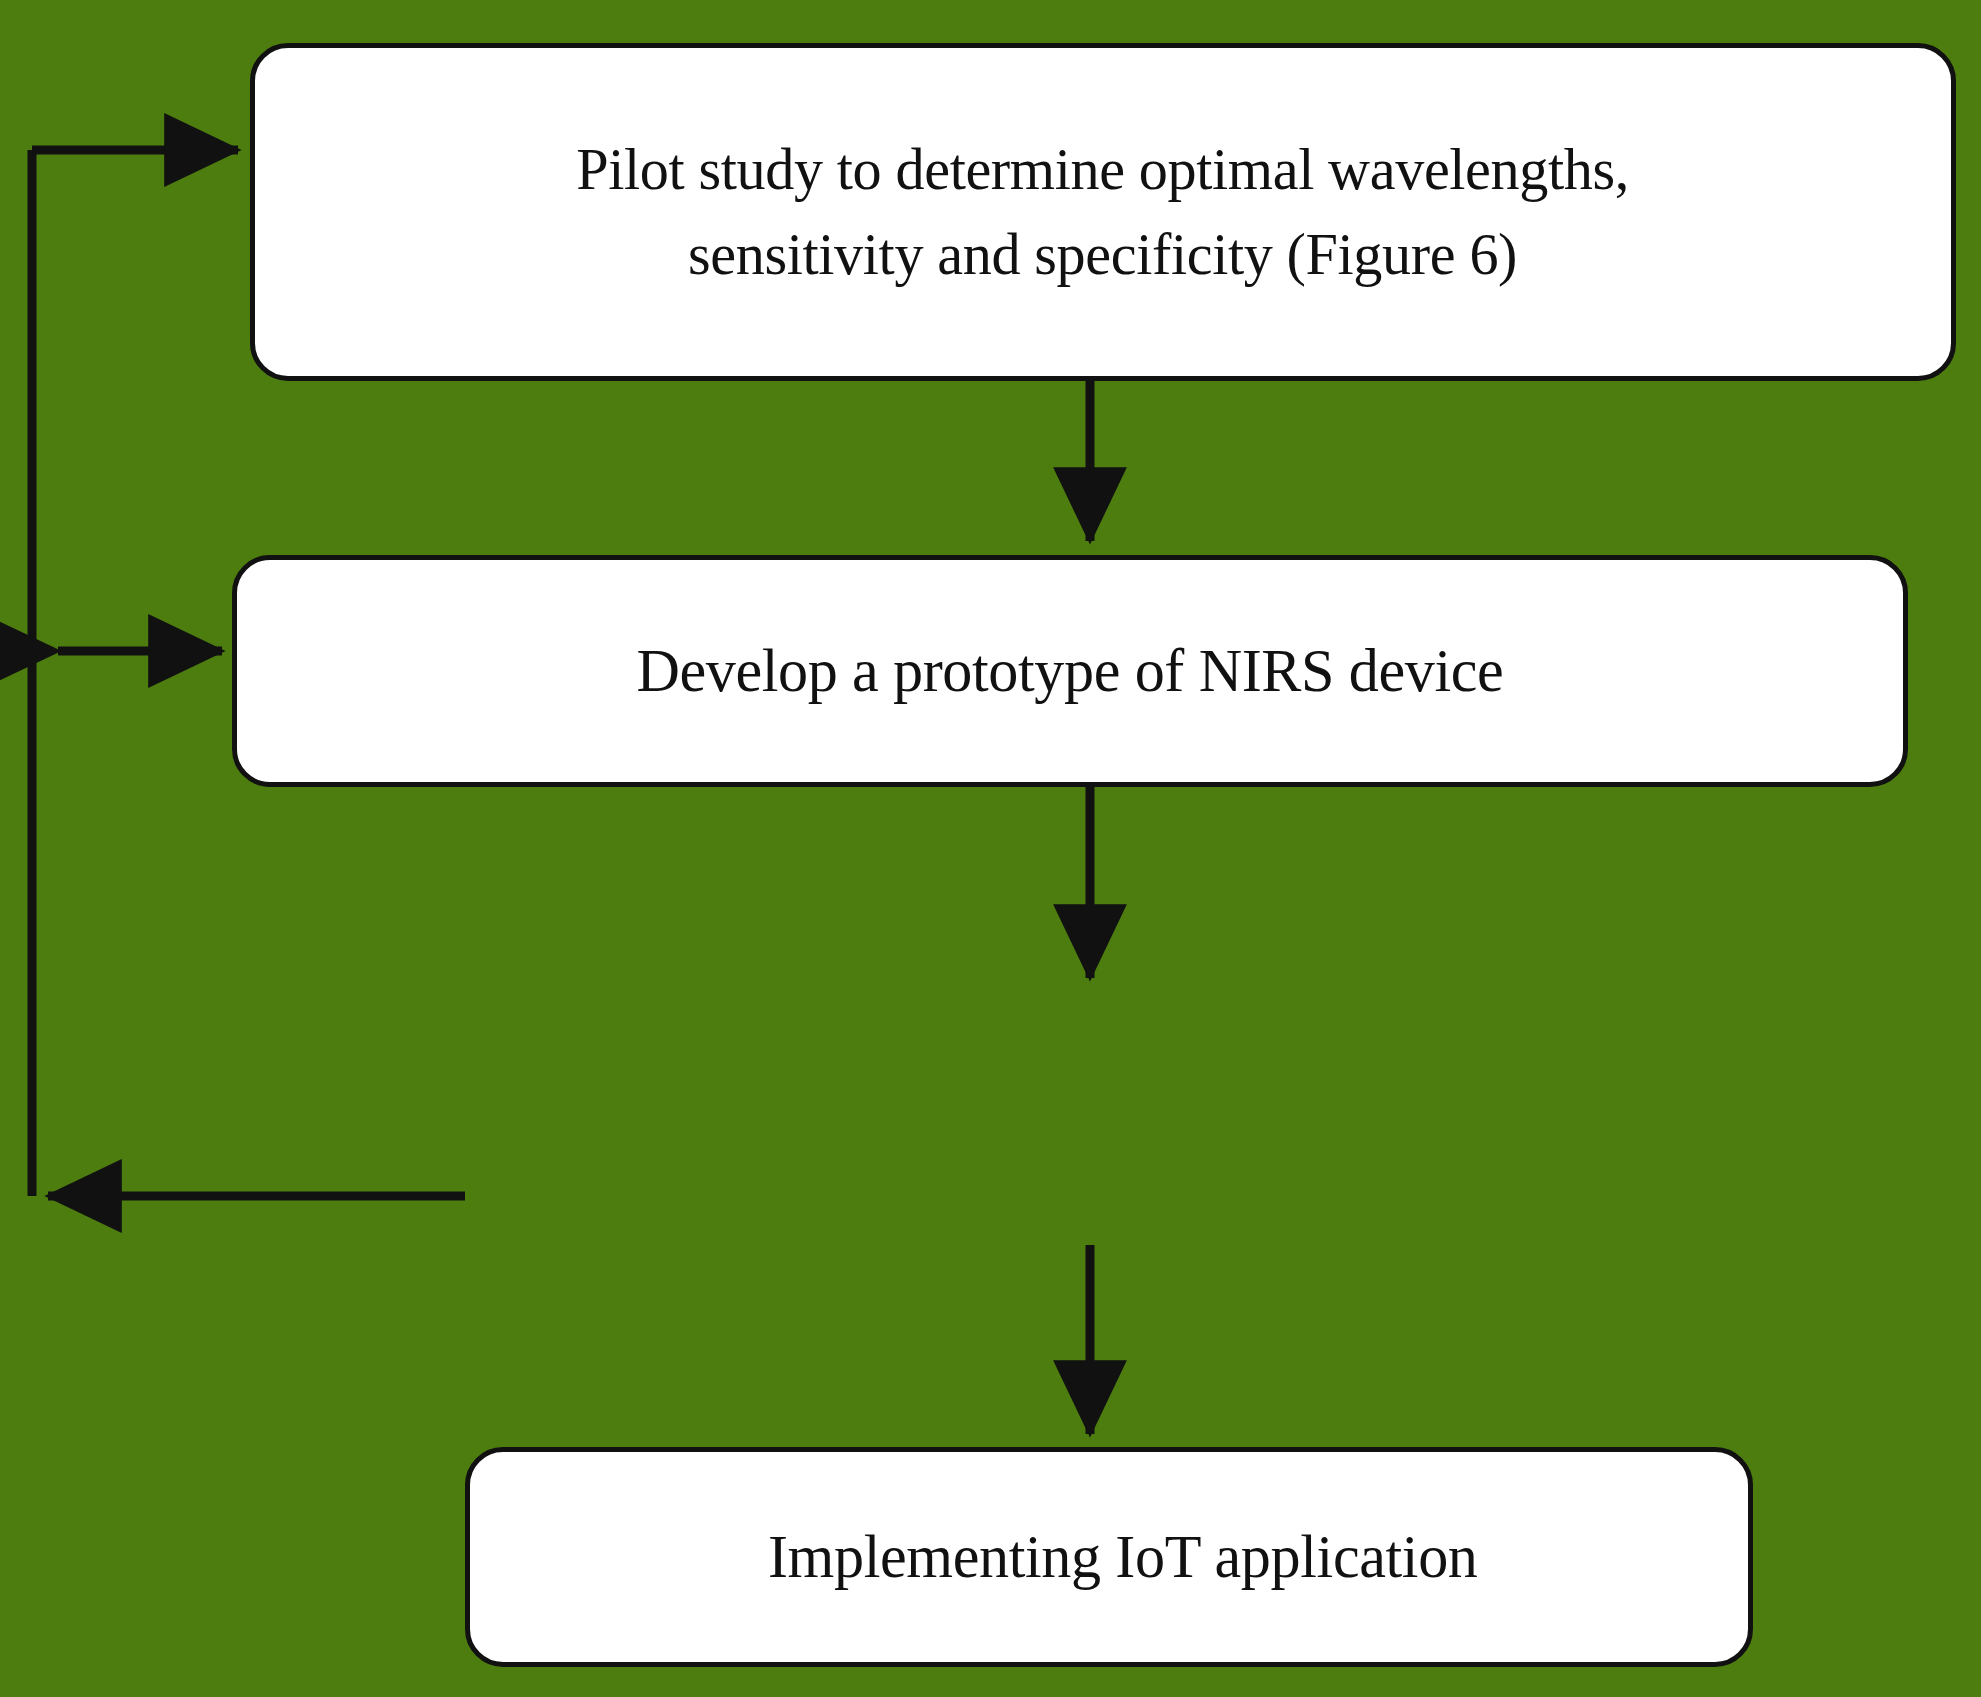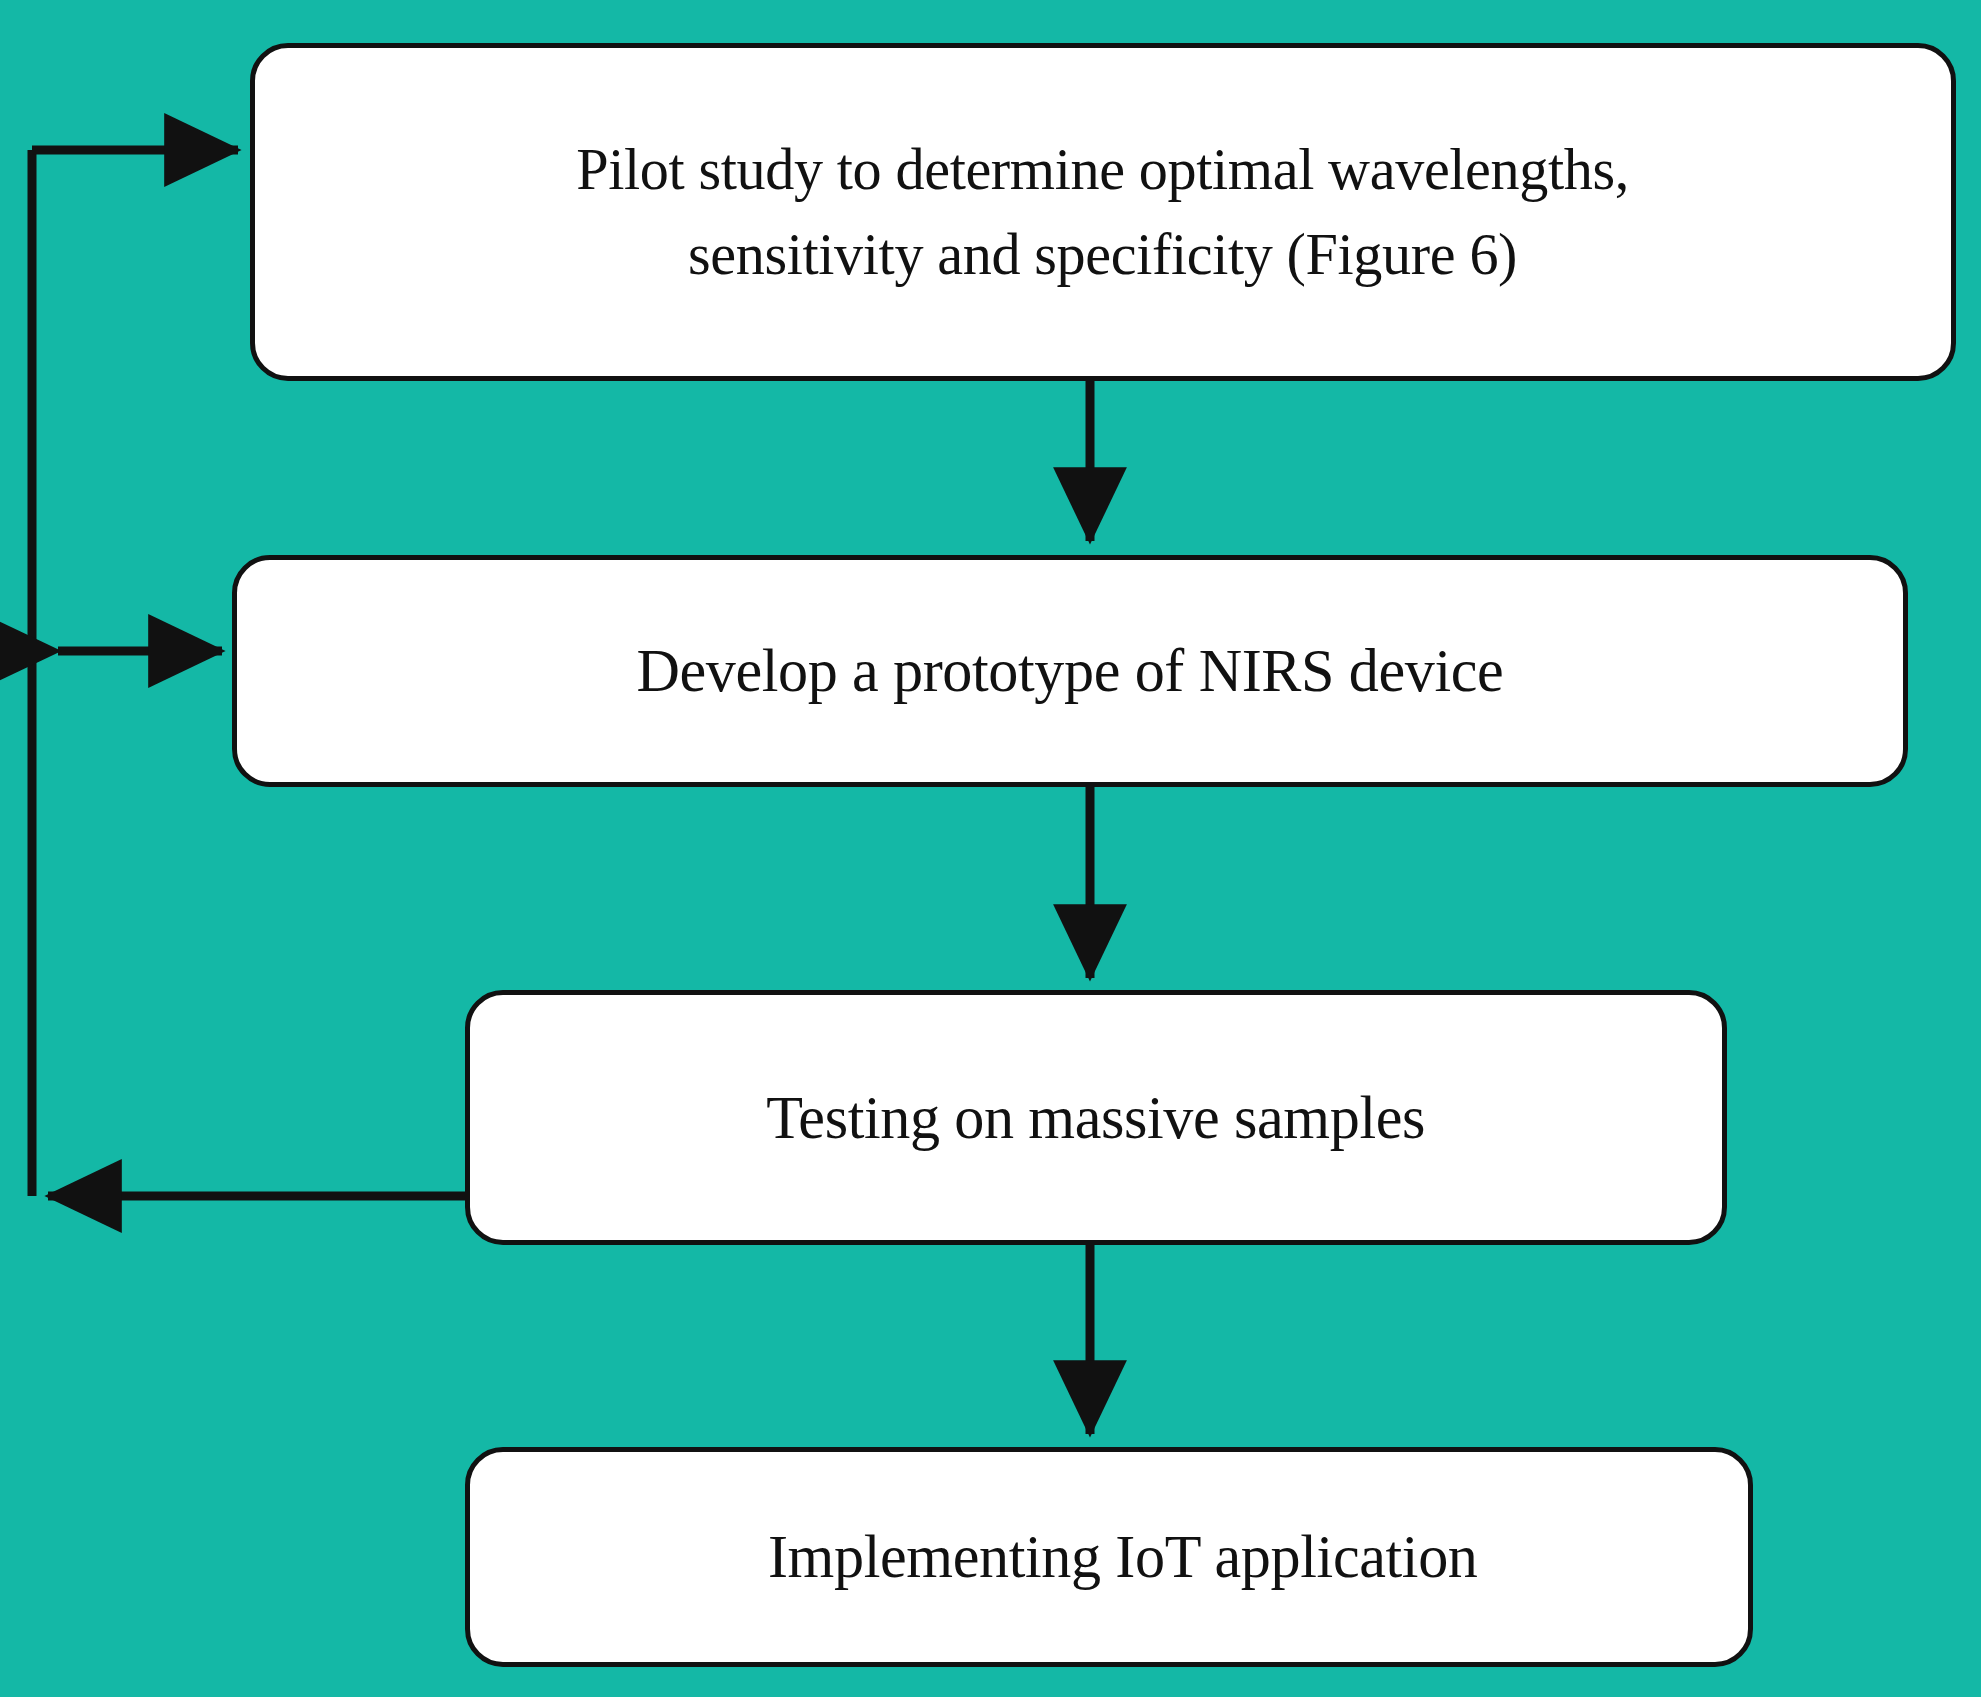--- a/index.html
+++ b/index.html
@@ -5,21 +5,21 @@
 <style>
   html, body {
     margin: 0;
     padding: 0;
     background: #ffffff;
   }
   #stage {
     position: relative;
     width: 1981px;
     height: 1697px;
-    background: #14b8a6;
+    background: #4d7c0f;
     overflow: hidden;
     font-family: "Liberation Serif", "DejaVu Serif", serif;
   }
   #flow-svg {
     position: absolute;
     left: 0;
     top: 0;
     width: 1981px;
     height: 1697px;
     display: block;
@@ -80,21 +80,18 @@
 
   <div class="node-box" id="box-pilot">
     <span class="node-label">Pilot study to determine optimal wavelengths,
 sensitivity and specificity (Figure 6)</span>
   </div>
 
   <div class="node-box" id="box-prototype">
     <span class="node-label">Develop a prototype of NIRS device</span>
   </div>
 
-  <div class="node-box" id="box-testing">
-    <span class="node-label">Testing on massive samples</span>
-  </div>
 
   <div class="node-box" id="box-iot">
     <span class="node-label">Implementing IoT application</span>
   </div>
 
 </div>
 
 </body></html>

